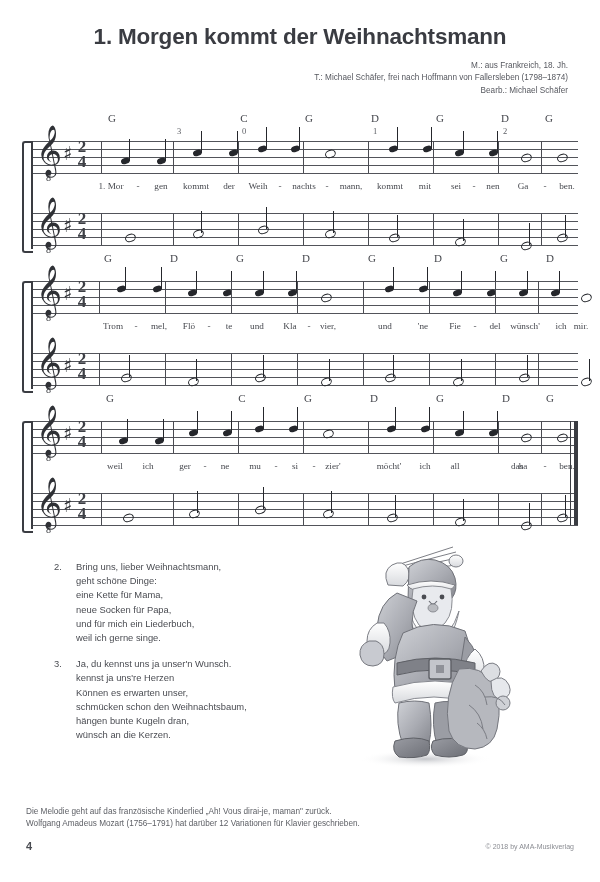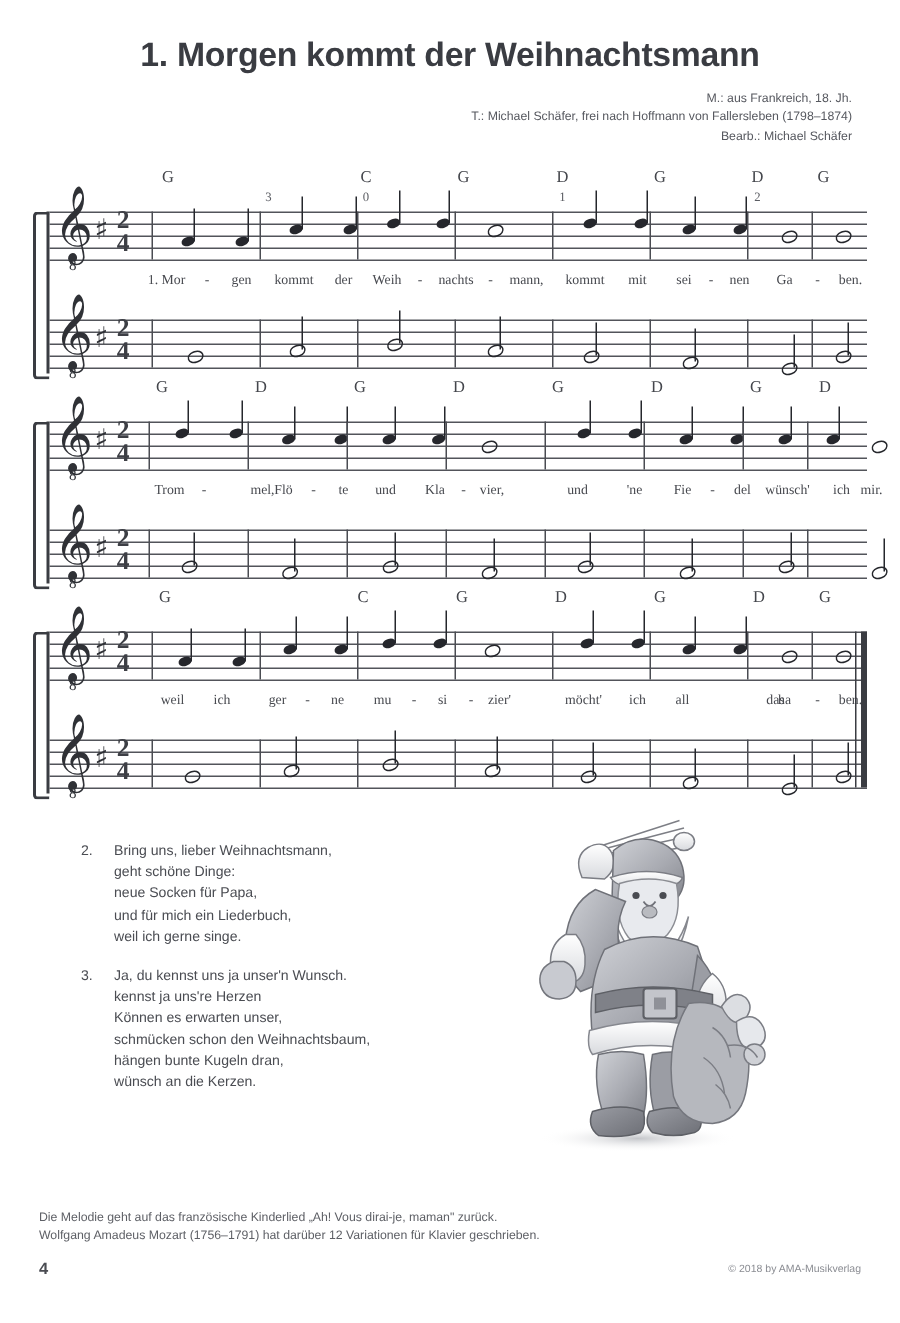--- a/index.html
+++ b/index.html
@@ -448,21 +448,21 @@
           <div class="stem" style="left: 461.5px; top: -10px; height: 22px;"></div>
           <div class="note filled" style="left: 486px; top: 9px;"></div>
           <div class="stem" style="left: 493.5px; top: -10px; height: 22px;"></div>
           <div class="note filled" style="left: 518px; top: 9px;"></div>
           <div class="stem" style="left: 525.5px; top: -10px; height: 22px;"></div>
           <div class="note open" style="left: 548px; top: 13px;"></div>
         </div>
         <div class="lyrics">
           <span class="lyric" style="left: 80px;">Trom</span>
           <span class="lyric" style="left: 103px;">-</span>
-          <span class="lyric" style="left: 142px; text-align: right;">mel,</span>
+          <span class="lyric" style="left: 126px; text-align: right;">mel,</span>
           <span class="lyric" style="left: 156px;">Flö</span>
           <span class="lyric" style="left: 176px;">-</span>
           <span class="lyric" style="left: 196px;">te</span>
           <span class="lyric" style="left: 224px;">und</span>
           <span class="lyric" style="left: 257px;">Kla</span>
           <span class="lyric" style="left: 276px;">-</span>
           <span class="lyric" style="left: 295px;">vier,</span>
           <span class="lyric" style="left: 352px;">und</span>
           <span class="lyric" style="left: 390px;">'ne</span>
           <span class="lyric" style="left: 422px;">Fie</span>
@@ -640,20 +640,21 @@
           <i class="thick"></i>
         </div>
       </div>
     </div>
 
   <div class="verses">
       <div class="verse">
         <span class="vnum">2.</span>
         <span class="vline">Bring uns, lieber Weihnachtsmann,</span>
         <span class="vline">geht schöne Dinge:</span>
+        <span class="vline">eine Kette für Mama,</span>
         <span class="vline">neue Socken für Papa,</span>
         <span class="vline">und für mich ein Liederbuch,</span>
         <span class="vline">weil ich gerne singe.</span>
       </div>
       <div class="verse">
         <span class="vnum">3.</span>
         <span class="vline">Ja, du kennst uns ja unser'n Wunsch.</span>
         <span class="vline">kennst ja uns're Herzen</span>
         <span class="vline">Können es erwarten unser,</span>
         <span class="vline">schmücken schon den Weihnachtsbaum,</span>

